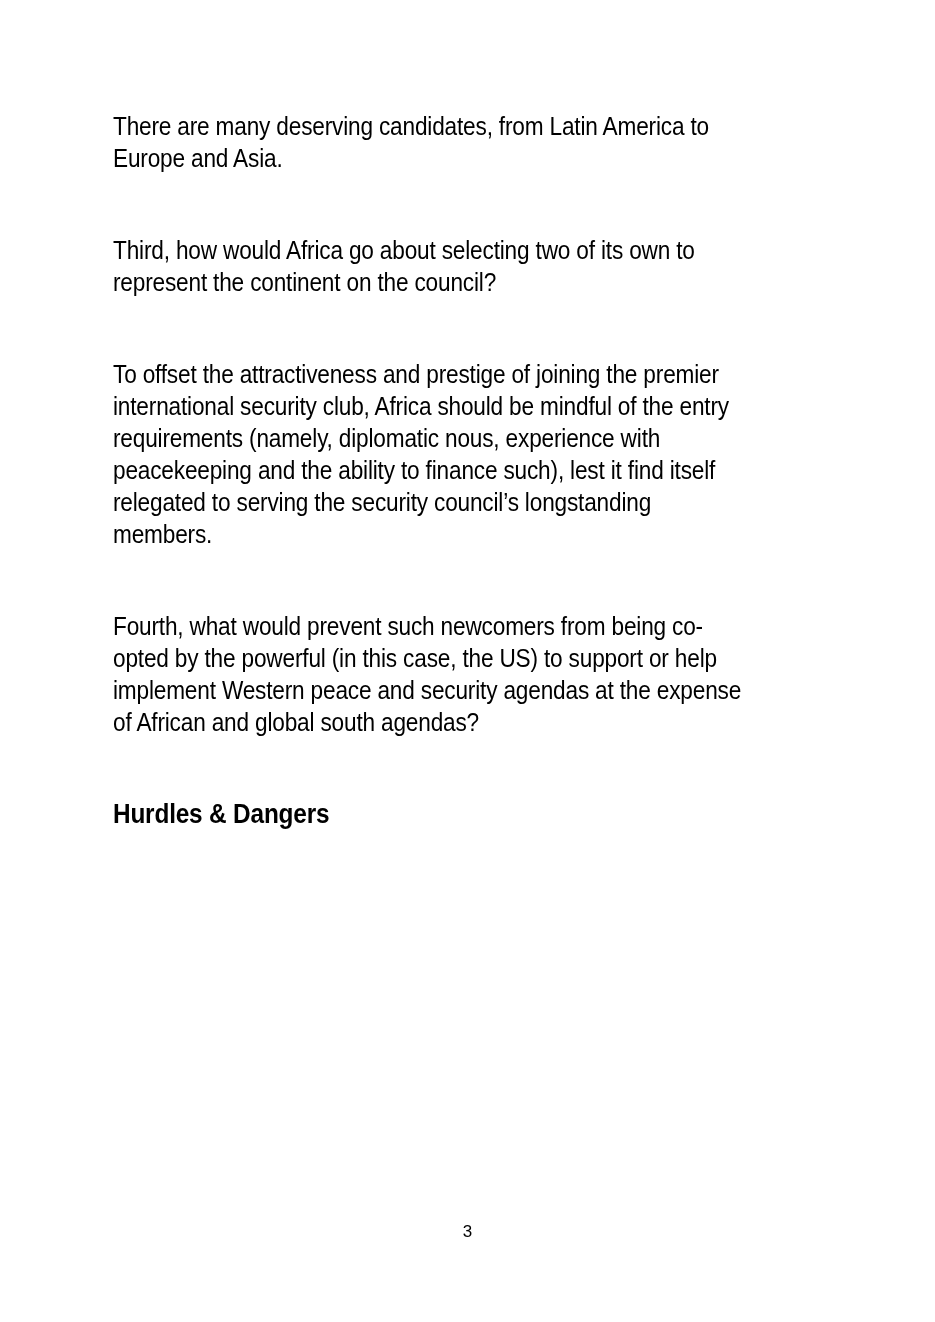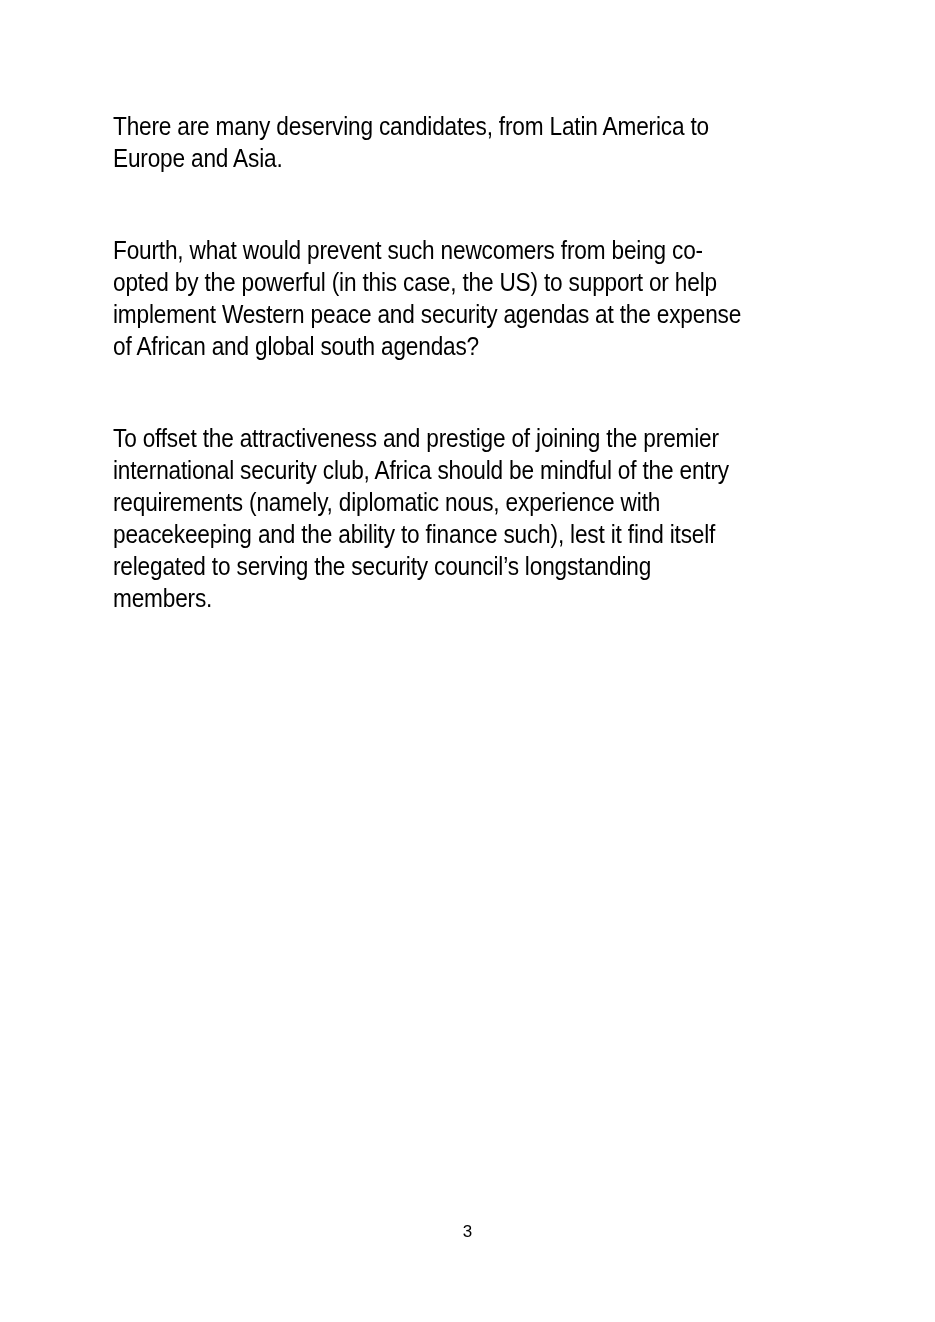--- a/index.html
+++ b/index.html
@@ -55,28 +55,35 @@
 </head>
 <body>
 
 <div class="doc-page">
   <div class="doc-body">
       <div class="doc-block paragraph">
         <div class="doc-line">There are many deserving candidates, from Latin America to</div>
         <div class="doc-line">Europe and Asia.</div>
       </div>
       <div class="doc-block paragraph">
-        <div class="doc-line">Fourth, what would prevent such newcomers from being co-</div>
-        <div class="doc-line">opted by the powerful (in this case, the US) to support or help</div>
-        <div class="doc-line">implement Western peace and security agendas at the expense</div>
-        <div class="doc-line">of African and global south agendas?</div>
+        <div class="doc-line">Third, how would Africa go about selecting two of its own to</div>
+        <div class="doc-line">represent the continent on the council?</div>
       </div>
       <div class="doc-block paragraph">
         <div class="doc-line">To offset the attractiveness and prestige of joining the premier</div>
         <div class="doc-line">international security club, Africa should be mindful of the entry</div>
         <div class="doc-line">requirements (namely, diplomatic nous, experience with</div>
         <div class="doc-line">peacekeeping and the ability to finance such), lest it find itself</div>
         <div class="doc-line">relegated to serving the security council’s longstanding</div>
         <div class="doc-line">members.</div>
       </div>
+      <div class="doc-block paragraph">
+        <div class="doc-line">Fourth, what would prevent such newcomers from being co-</div>
+        <div class="doc-line">opted by the powerful (in this case, the US) to support or help</div>
+        <div class="doc-line">implement Western peace and security agendas at the expense</div>
+        <div class="doc-line">of African and global south agendas?</div>
+      </div>
+      <div class="doc-block heading">
+        <div class="doc-line">Hurdles &amp; Dangers</div>
+      </div>
     </div>
   <div class="page-footer">3</div>
 </div>
 
 </body></html>

